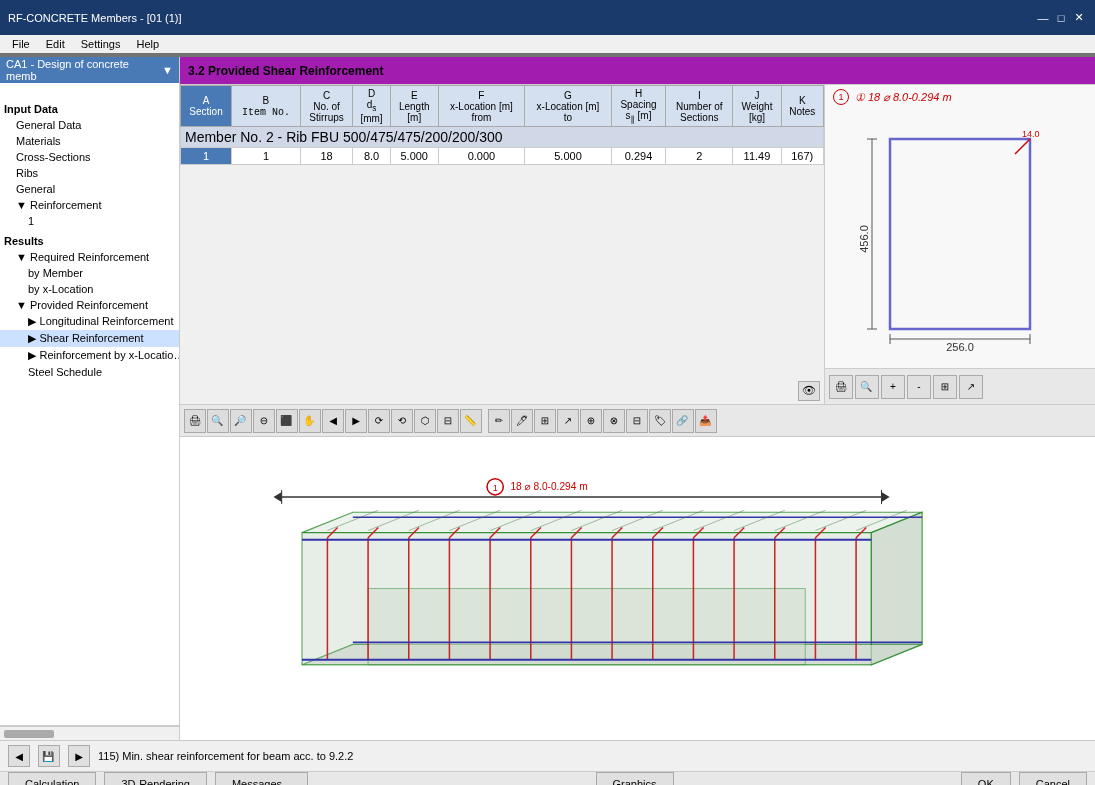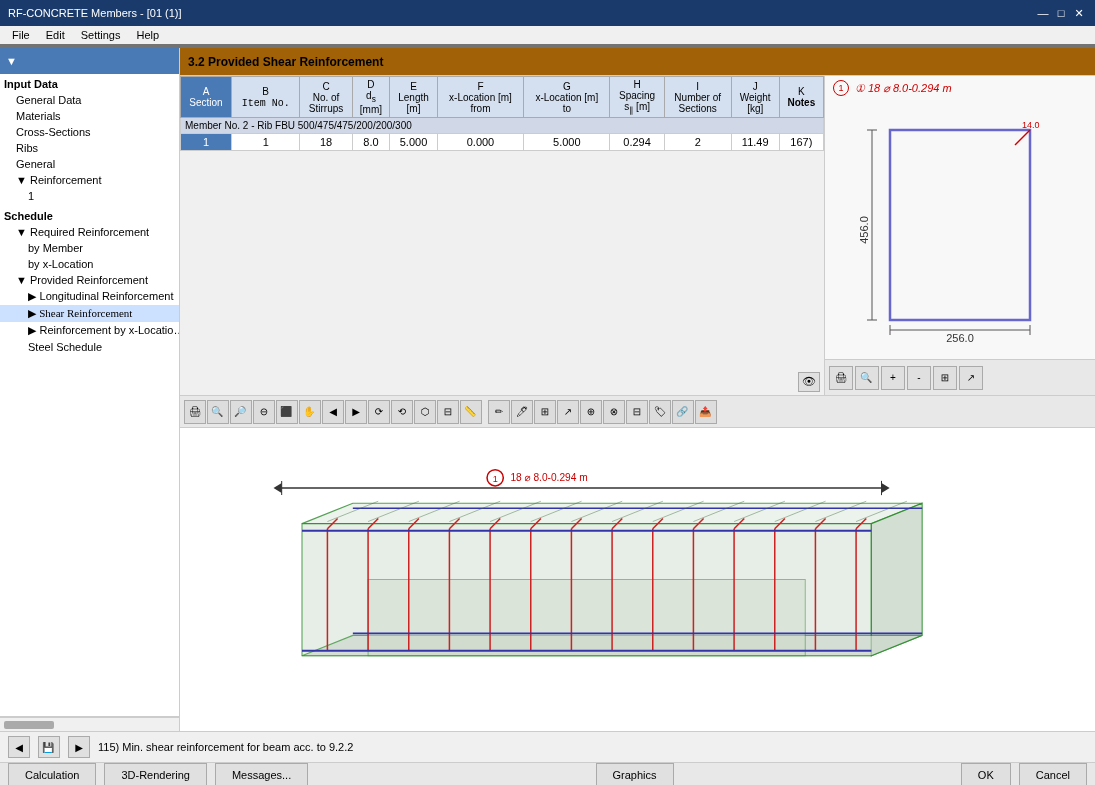--- a/index.html
+++ b/index.html
@@ -1,59 +1,59 @@
 <!DOCTYPE html>
 <html><head>
   <meta charset="utf-8">
   <style>
     * { box-sizing: border-box; margin: 0; padding: 0; }
     body { font-family: 'Segoe UI', Tahoma, Arial, sans-serif; font-size: 11px; background: #f0f0f0; width: 1095px; height: 785px; overflow: hidden; }
     
     
-    .title-bar { background: #1a3a6b; color: white; height: 26px; display: flex; align-items: center; padding: 0 8px; justify-content: space-between; }
+    .title-bar { background: #1a3a6b; color: white; height: 35px; display: flex; align-items: center; padding: 0 8px; justify-content: space-between; }
     .title-bar-controls { display: flex; gap: 2px; }
     .title-bar-btn { width: 16px; height: 16px; background: transparent; border: none; color: white; cursor: pointer; font-size: 11px; display: flex; align-items: center; justify-content: center; }
     
     
     .menu-bar { background: #f0f0f0; height: 22px; display: flex; align-items: center; padding: 0 4px; border-bottom: 4px solid #737373; }
     .menu-item { padding: 2px 8px; font-size: 11px; cursor: pointer; }
     
     
     .main-container { display: flex; flex-direction: column; height: calc(785px - 28px - 22px); }
     
     
     .content-area { display: flex; flex: 1; overflow: hidden; }
     
     
     .sidebar { width: 180px; background: white; border-right: 1px solid #ccc; display: flex; flex-direction: column; overflow: hidden; }
     .sidebar-dropdown { background: #4a7ab5; color: white; padding: 4px 6px; font-size: 11px; display: flex; align-items: center; justify-content: space-between; cursor: pointer; height: 26px; }
-    .sidebar-tree { flex: 1; overflow-y: auto; padding: 2px 0; }
+    .sidebar-tree { flex: 1; overflow-y: auto; padding: 18px 0; }
     .tree-item { padding: 2px 4px; cursor: pointer; font-size: 11px; white-space: nowrap; }
-    .tree-item.selected { background: #cce0ff; font-family: Liberation Serif, serif; }
+    .tree-item.selected { background: #cce0ff; }
     .tree-section { font-weight: bold; padding: 2px 4px; font-size: 11px; }
     .tree-indent1 { padding-left: 16px; }
     .tree-indent2 { padding-left: 28px; }
     
     
     .right-content { flex: 1; display: flex; flex-direction: column; overflow: hidden; }
     
     
-    .section-header { background: #a16207; padding: 6px 8px; font-size: 12px; font-weight: bold; border-bottom: 1px solid #ccc; height: 28px; display: flex; align-items: center; }
+    .section-header { background: #a21caf; padding: 6px 8px; font-size: 12px; font-weight: bold; border-bottom: 1px solid #ccc; height: 28px; display: flex; align-items: center; }
     
     
     .top-split { display: flex; height: 320px; border-bottom: 1px solid #ccc; }
     
     
     .table-area { flex: 1; overflow: hidden; border-right: 1px solid #ccc; }
     
     
     .data-table { width: 100%; border-collapse: collapse; font-size: 11px; }
     .data-table th { background: #d4e0f0; border: 1px solid #aaa; padding: 2px 4px; text-align: center; font-weight: normal; font-size: 10px; }
     .data-table td { border: 1px solid #ccc; padding: 2px 4px; text-align: center; }
-    .data-table tr.member-row td { background: #d0d8e8; color: #000; font-size: 10px; }
+    .data-table tr.member-row td { background: #d0d8e8; color: #000; font-size: 14px; }
     .data-table tr.data-row td { background: white; }
     .col-a { background: #4a7ab5 !important; color: white; }
     .col-header-a { background: #4a7ab5 !important; color: white; }
     
     .table-toolbar { height: 28px; background: #f0f0f0; border-bottom: 1px solid #ccc; display: flex; align-items: center; padding: 0 4px; justify-content: flex-end; }
     .table-btn { width: 22px; height: 20px; background: #e0e0e0; border: 1px solid #aaa; cursor: pointer; display: flex; align-items: center; justify-content: center; font-size: 11px; }
     
     
     .cross-section-panel { width: 270px; background: #f8f8f8; display: flex; flex-direction: column; }
     .cross-section-header { padding: 4px 8px; font-size: 11px; display: flex; align-items: center; gap: 6px; }
@@ -98,32 +98,33 @@
   <span class="menu-item">Edit</span>
   <span class="menu-item">Settings</span>
   <span class="menu-item">Help</span>
 </div>
 
 <div class="main-container">
   <div class="content-area">
 
     <div class="sidebar">
       <div class="sidebar-dropdown">
+        <span>CA1 - Design of concrete memb</span>
         <span>▼</span>
       </div>
       <div class="sidebar-tree">
         <div class="tree-item tree-section">Input Data</div>
         <div class="tree-item tree-indent1">General Data</div>
         <div class="tree-item tree-indent1">Materials</div>
         <div class="tree-item tree-indent1">Cross-Sections</div>
         <div class="tree-item tree-indent1">Ribs</div>
         <div class="tree-item tree-indent1">General</div>
         <div class="tree-item tree-indent1"><span>▼ </span>Reinforcement</div>
         <div class="tree-item tree-indent2">1</div>
-        <div class="tree-item tree-section" style="margin-top:4px;">Schedule</div>
+        <div class="tree-item tree-section" style="margin-top:4px;">Results</div>
         <div class="tree-item tree-indent1"><span>▼ </span>Required Reinforcement</div>
         <div class="tree-item tree-indent2">by Member</div>
         <div class="tree-item tree-indent2">by x-Location</div>
         <div class="tree-item tree-indent1"><span>▼ </span>Provided Reinforcement</div>
         <div class="tree-item tree-indent2"><span>▶ </span>Longitudinal Reinforcement</div>
         <div class="tree-item tree-indent2 selected"><span>▶ </span>Shear Reinforcement</div>
         <div class="tree-item tree-indent2"><span>▶ </span>Reinforcement by x-Locatio…</div>
         <div class="tree-item tree-indent2">Steel Schedule</div>
       </div>
       <div class="sidebar-bottom">
@@ -149,21 +150,21 @@
                   <th class="col-header-a" style="color:white;background:#4a7ab5;">A<br><span style="font-weight:normal;">Section</span></th>
                   <th>B<br><span style="font-weight:normal;font-family:Liberation Mono, monospace;">Item No.</span></th>
                   <th>C<br><span style="font-weight:normal;">No. of<br>Stirrups</span></th>
                   <th>D<br><span style="font-weight:normal;">d<sub>s</sub><br>[mm]</span></th>
                   <th>E<br><span style="font-weight:normal;">Length<br>[m]</span></th>
                   <th>F<br><span style="font-weight:normal;">x-Location [m]<br>from</span></th>
                   <th>G<br><span style="font-weight:normal;">x-Location [m]<br>to</span></th>
                   <th>H<br><span style="font-weight:normal;">Spacing<br>s<sub>∥</sub> [m]</span></th>
                   <th>I<br><span style="font-weight:normal;">Number of<br>Sections</span></th>
                   <th>J<br><span style="font-weight:normal;">Weight<br>[kg]</span></th>
-                  <th>K<br><span style="font-weight:bold;text-align:right;">Notes</span></th>
+                  <th>K<br><span style="font-weight:normal;text-align:right;">Notes</span></th>
                 </tr>
               </thead>
               <tbody>
                 <tr class="member-row">
                   <td colspan="11" style="text-align:left; padding-left:4px;">Member No. 2 - Rib FBU 500/475/475/200/200/300</td>
                 </tr>
                 <tr class="data-row">
                   <td class="col-a" style="color:white;background:#4a7ab5;">1</td>
                   <td>1</td>
                   <td>18</td>

